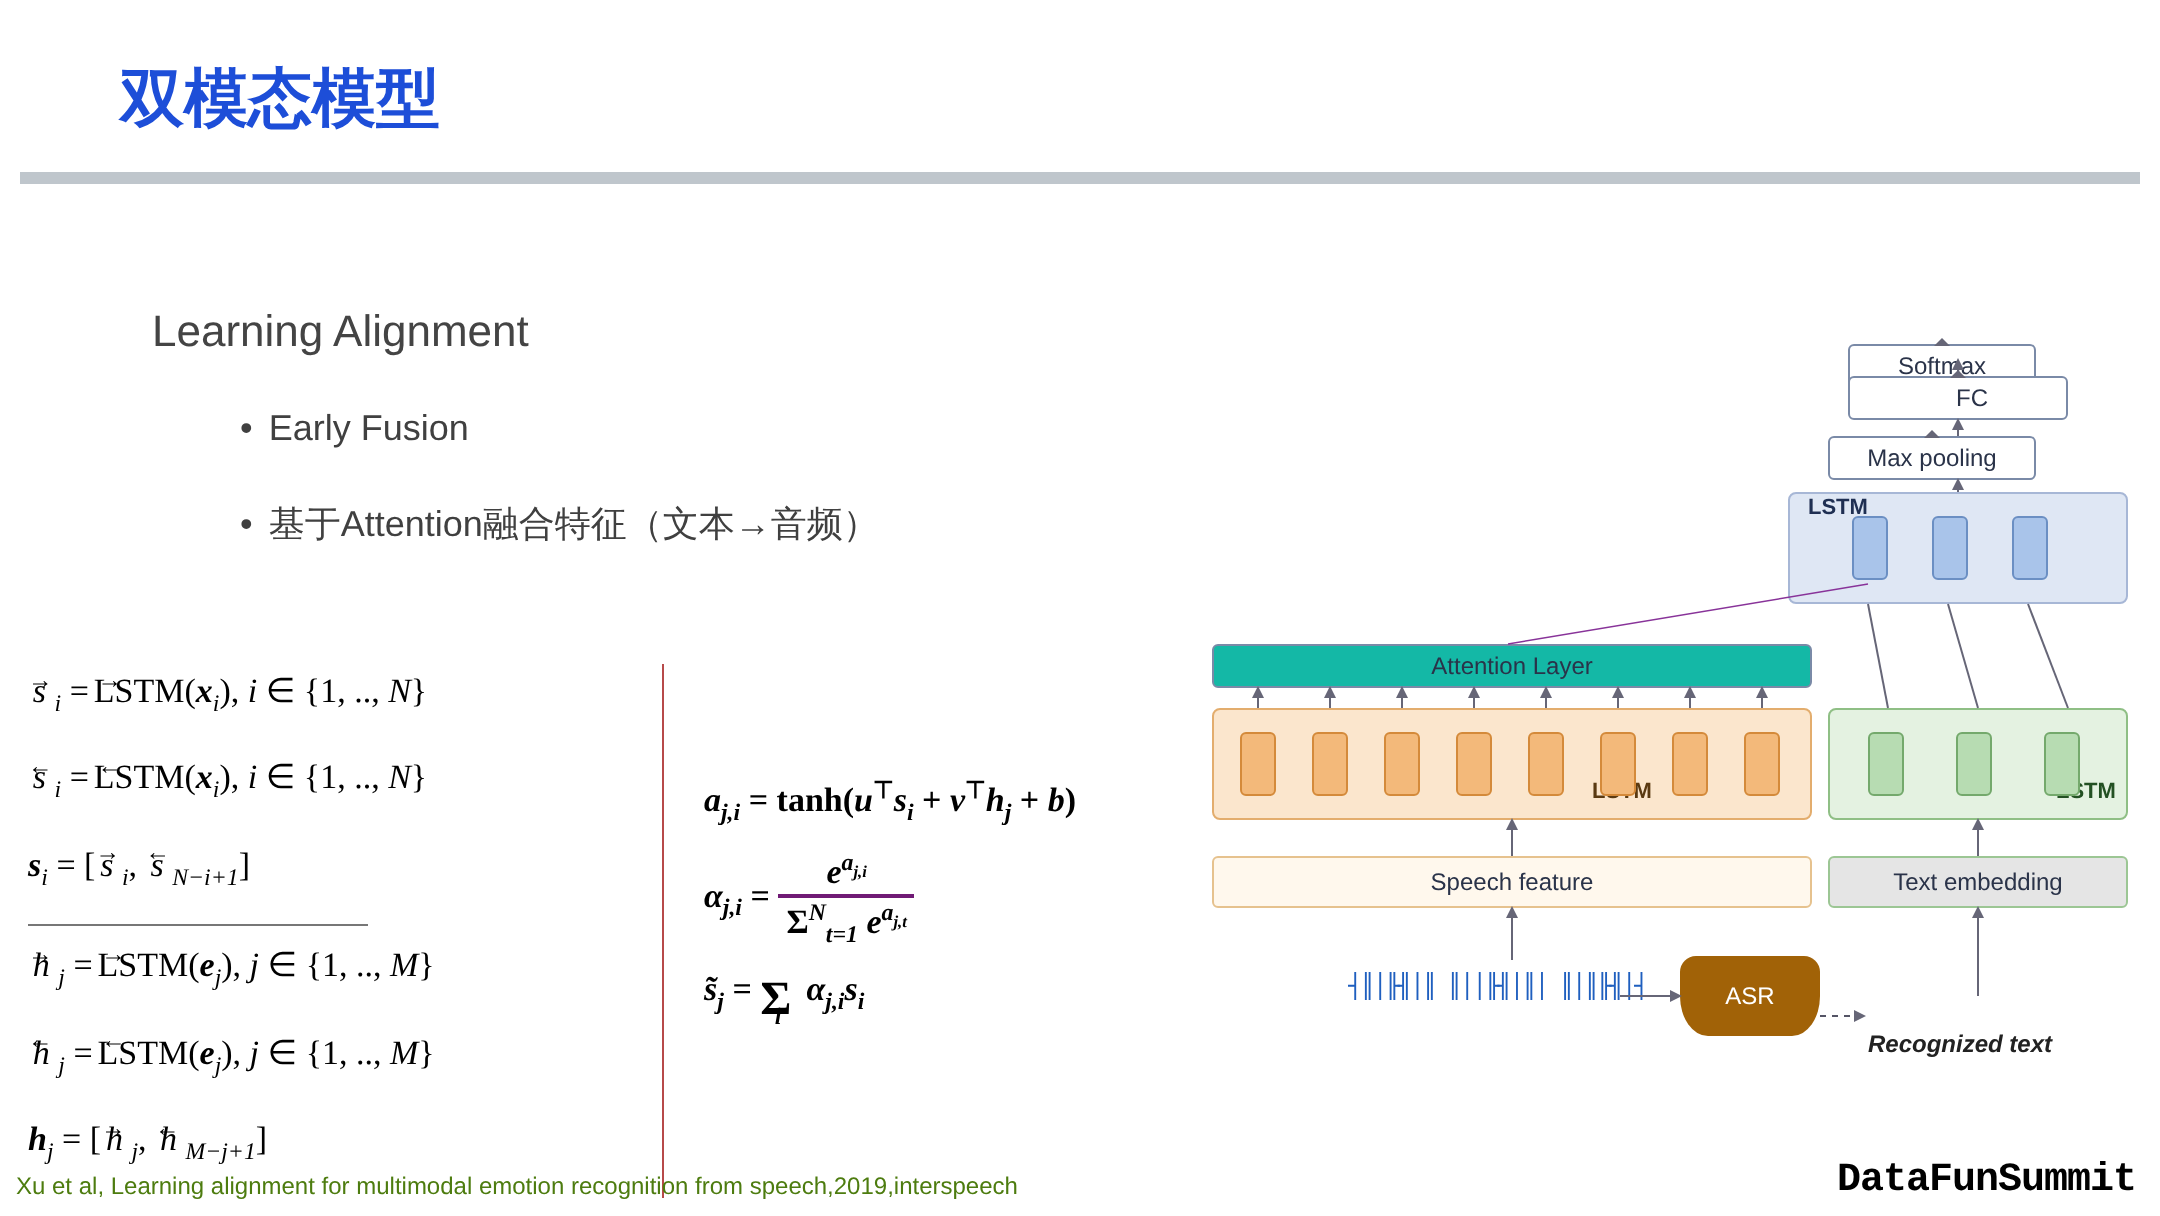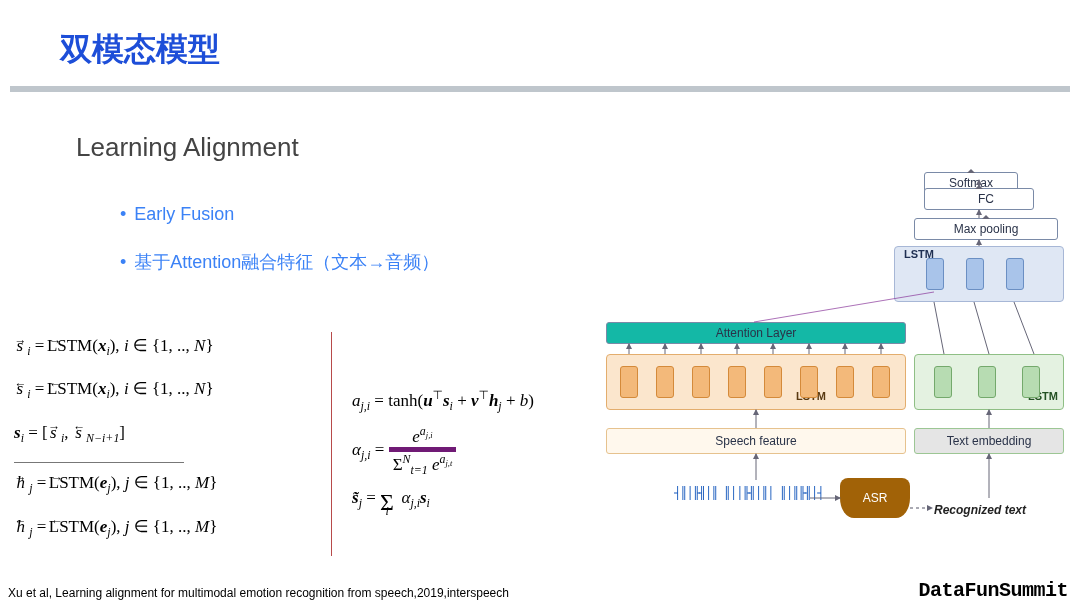--- a/index.html
+++ b/index.html
@@ -24,30 +24,30 @@
     position: absolute;
     left: 10px;
     right: 10px;
     top: 86px;
     height: 6px;
     background: #bfc6cc;
   }
   .subtitle {
     position: absolute;
     left: 76px;
-    top: 132px;
-    font-size: 26px;
+    top: 153px;
+    font-size: 22px;
     color: #444;
   }
   .bullets {
     position: absolute;
     left: 120px;
     top: 190px;
     font-size: 18px;
-    color: #3b82f6;
+    color: #404040;
     line-height: 48px;
   }
   .bullets .dot { margin: 0 8px 0 0; }
   .formulas {
     position: absolute;
     left: 14px;
     top: 332px;
     width: 318px;
     font-family: "Cambria Math","Times New Roman",serif;
     font-size: 17px;
@@ -61,23 +61,24 @@
     margin: 10px 0 6px 0;
     width: 170px;
   }
   .formulas2 {
     position: absolute;
     left: 352px;
     top: 388px;
     font-family: "Cambria Math","Times New Roman",serif;
     font-size: 17px;
     color: #000;
+    font-weight: bold;
   }
   .frac { display:inline-block; text-align:center; vertical-align:middle; }
-  .frac .num { display:block; border-bottom:5px solid #701a75; padding:0 4px; }
+  .frac .num { display:block; border-bottom:2px solid #701a75; padding:0 4px; }
   .frac .den { display:block; padding:0 4px; }
   .eq { margin-bottom: 10px; }
 
   
   .diagram {
     position: absolute;
     left: 574px;
     top: 158px;
     width: 490px;
     height: 380px;
@@ -87,21 +88,21 @@
     border: 1px solid #7a8aa7;
     border-radius: 3px;
     text-align: center;
     font-size: 12px;
     background: #fff;
     color: #2a3349;
     display: flex; align-items: center; justify-content: center;
   }
   .softmax { left: 350px; top: 14px; width: 94px; height: 22px; }
   .fc      { left: 350px; top: 30px; width: 110px; height: 22px; padding-left: 14px; }
-  .maxpool { left: 340px; top: 60px; width: 144px; height: 22px; }
+  .maxpool { left: 340px; top: 60px; width: 104px; height: 22px; }
   .top-lstm-group {
     position: absolute; left: 320px; top: 88px; width: 170px; height: 56px;
     background: #dfe7f4; border:1px solid #a7b7d6; border-radius:4px;
   }
   .top-lstm-label { position:absolute; left:330px; top:90px; font-size:11px; font-weight:bold; color:#1f2f52;}
   .attn { left: 32px; top: 164px; width: 300px; height: 22px; background: #14b8a6; }
 
   .speech-lstm-group {
     position:absolute; left:32px; top:196px; width:300px; height:56px;
     background:#fbe6cd; border:1px solid #e3ad6d; border-radius:4px;
@@ -114,35 +115,35 @@
     background:#e4f2e1; border:1px solid #8fbf85; border-radius:4px;
   }
   .text-lstm-label { position:absolute; left:454px; top:232px; font-size:11px; font-weight:bold; color:#235123;}
   .text-embed { left:340px; top:270px; width:150px; height:26px; background:#e5e5e5; border-color:#9cc694;}
 
   .asr {
     position:absolute; left:266px; top:320px; width:70px; height:40px;
     background:#a16207; border-radius:8px 8px 14px 14px / 8px 8px 20px 20px;
     color:#fff; display:flex; align-items:center; justify-content:center; font-size:12px;
   }
-  .recognized { position:absolute; left:360px; top:345px; font-size:12px; color:#222; font-style:italic; font-weight:bold;}
+  .recognized { position:absolute; left:360px; top:357px; font-size:12px; color:#222; font-style:italic; font-weight:bold;}
   .wave {
     position:absolute; left:100px; top:328px; font-family:monospace; font-size:12px; color:#1f5fbf; letter-spacing:-1px;
     overflow:hidden; width:160px; white-space:nowrap;
   }
 
   .cell {
     position:absolute; width:18px; height:32px; border-radius:3px;
   }
   .blue-cell { background:#a9c4ea; border:1px solid #6b8fc3;}
   .orange-cell { background:#f3b97a; border:1px solid #d48a3a;}
   .green-cell { background:#b7dcb2; border:1px solid #74a96c;}
 
   .citation {
-    position:absolute; left:8px; bottom:8px; font-size:12px; color:#000000;
+    position:absolute; left:8px; bottom:8px; font-size:12px; color:#4d7c0f;
   }
   .brand {
     position:absolute; right:12px; bottom:6px; font-size:20px; font-weight:700; font-family: "Courier New", monospace;
     letter-spacing: -0.5px;
     margin-top: 47px;
   }
   .arrow-up::after{
     content:""; position:absolute; left:50%; top:-8px; transform:translateX(-50%);
     border:4px solid transparent; border-bottom-color:#667;
   }
@@ -172,20 +173,23 @@
   </div>
   <div class="eq">
     <span class="ital"><b>s</b></span><sub class="ital">i</sub> = [<span class="vec-r ital">&nbsp;s&nbsp;</span><sub class="ital">i</sub>, <span class="vec-l ital">&nbsp;s&nbsp;</span><sub class="ital">N−i+1</sub>]
   </div>
   <div class="mid-hr"></div>
   <div class="eq">
     <span class="vec-r ital">&nbsp;h&nbsp;</span><sub class="ital">j</sub> = <span class="vec-r">LSTM</span>(<span class="ital"><b>e</b></span><sub class="ital">j</sub>), <span class="ital">j</span> ∈ {1, .., <span class="ital">M</span>}
   </div>
   <div class="eq">
     <span class="vec-l ital">&nbsp;h&nbsp;</span><sub class="ital">j</sub> = <span class="vec-l">LSTM</span>(<span class="ital"><b>e</b></span><sub class="ital">j</sub>), <span class="ital">j</span> ∈ {1, .., <span class="ital">M</span>}
+  </div>
+  <div class="eq">
+    <span class="ital"><b>h</b></span><sub class="ital">j</sub> = [<span class="vec-r ital">&nbsp;h&nbsp;</span><sub class="ital">j</sub>, <span class="vec-l ital">&nbsp;h&nbsp;</span><sub class="ital">M−j+1</sub>]
   </div>
 </div>
 
 <div class="formulas2">
   <div class="eq">
     <span class="ital">a</span><sub class="ital">j,i</sub> = tanh(<span class="ital"><b>u</b></span><sup>⊤</sup><span class="ital"><b>s</b></span><sub class="ital">i</sub> + <span class="ital"><b>v</b></span><sup>⊤</sup><span class="ital"><b>h</b></span><sub class="ital">j</sub> + <span class="ital">b</span>)
   </div>
   <div class="eq">
     <span class="ital">α</span><sub class="ital">j,i</sub> =
     <span class="frac">

